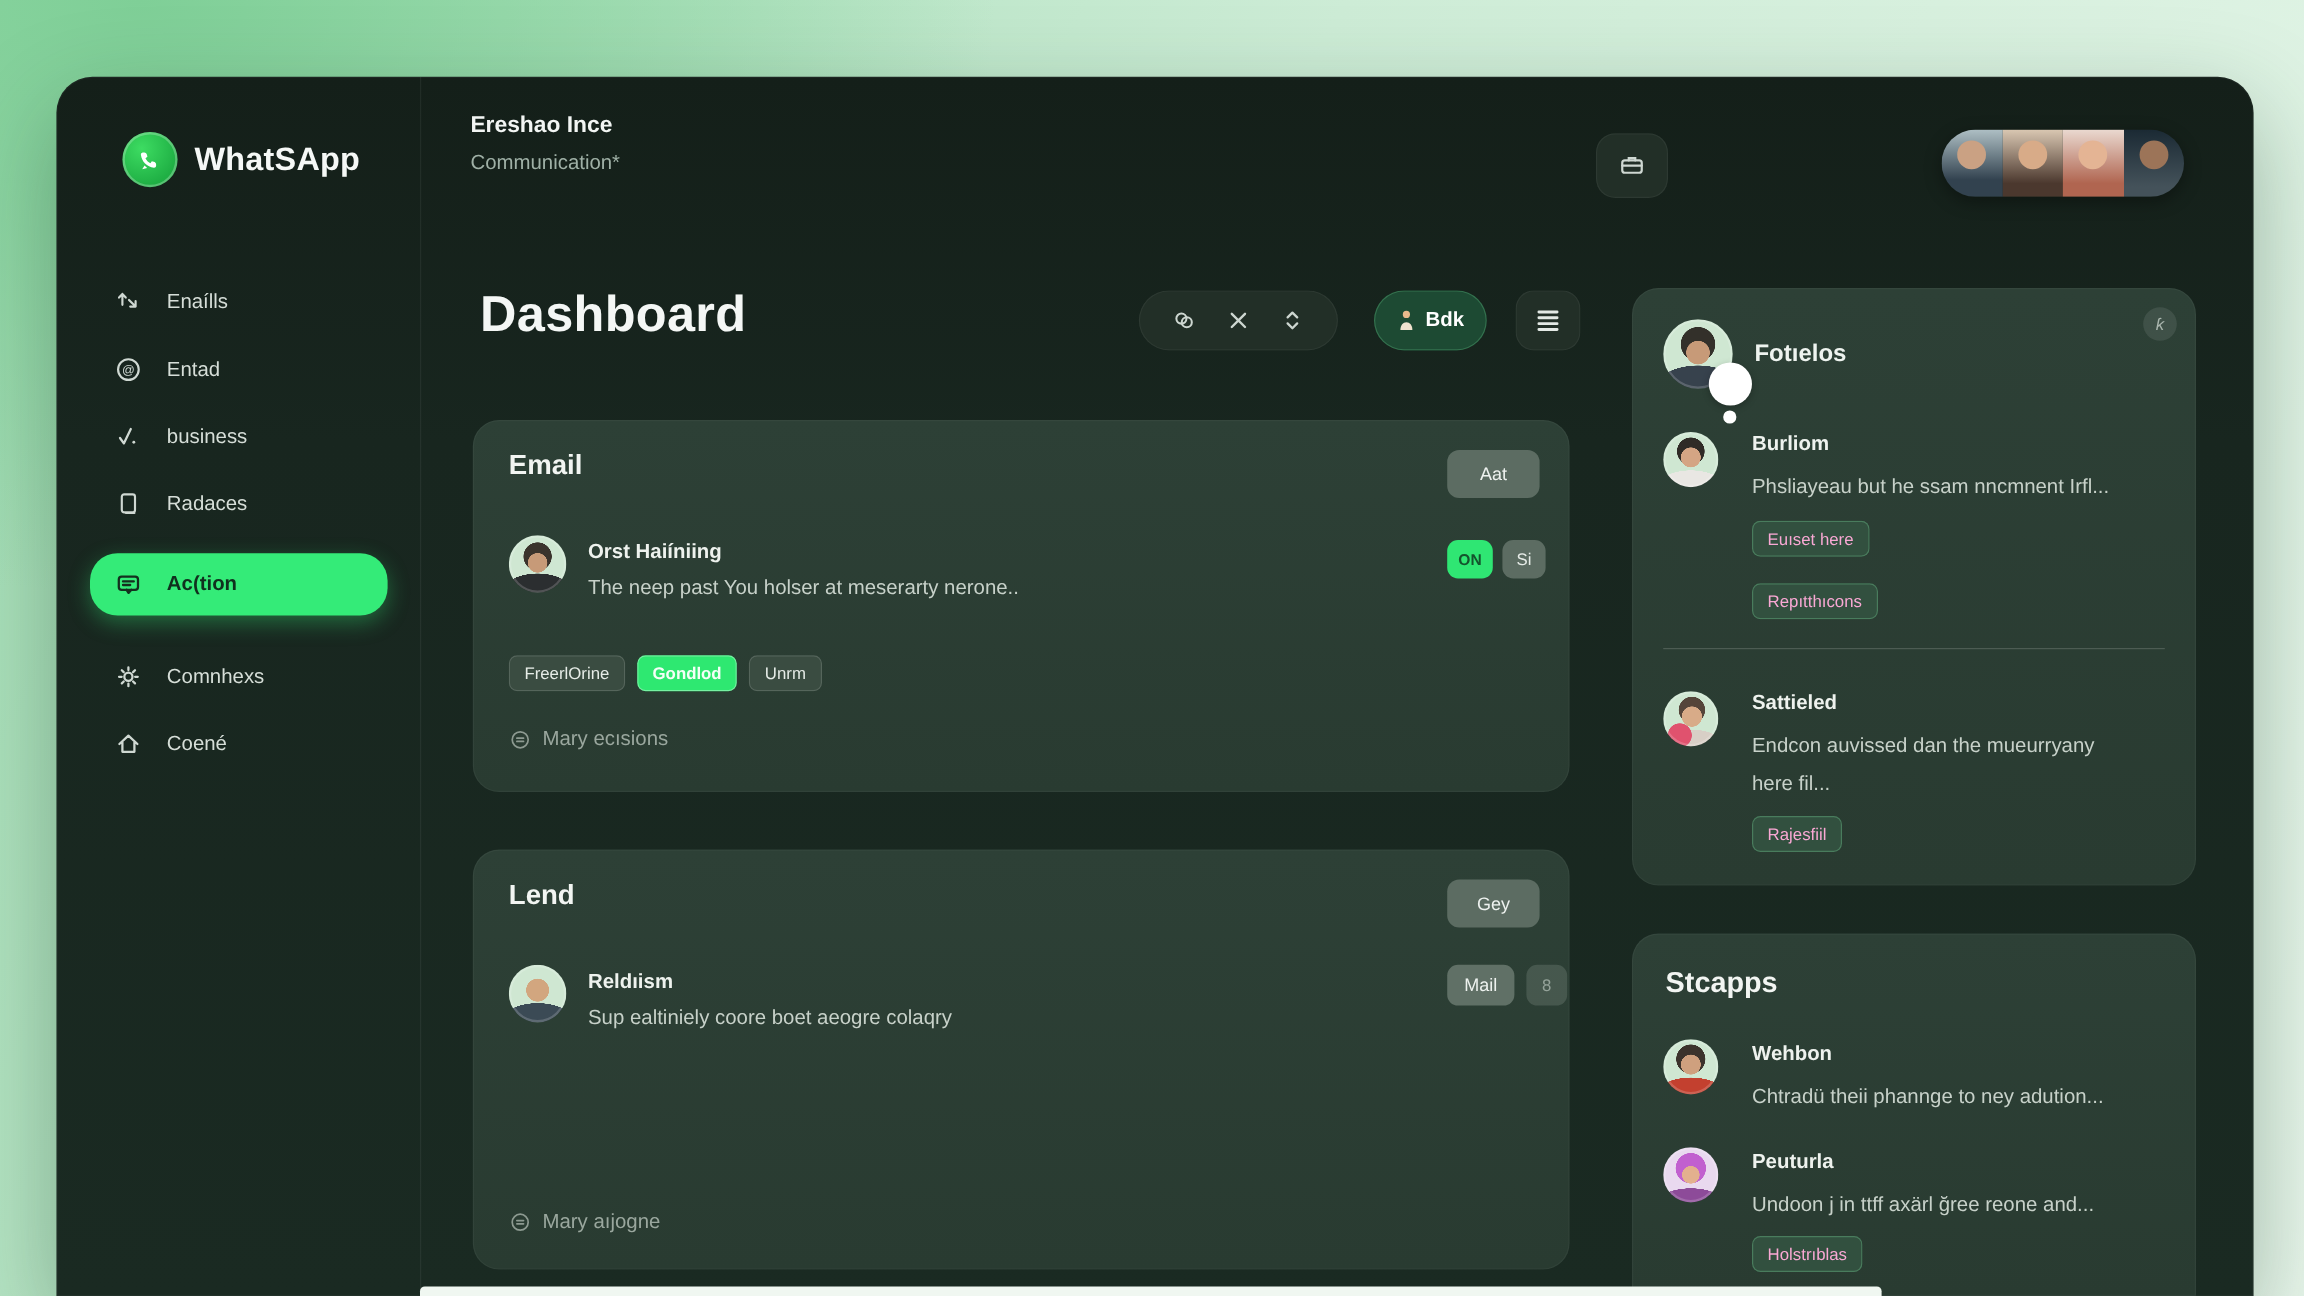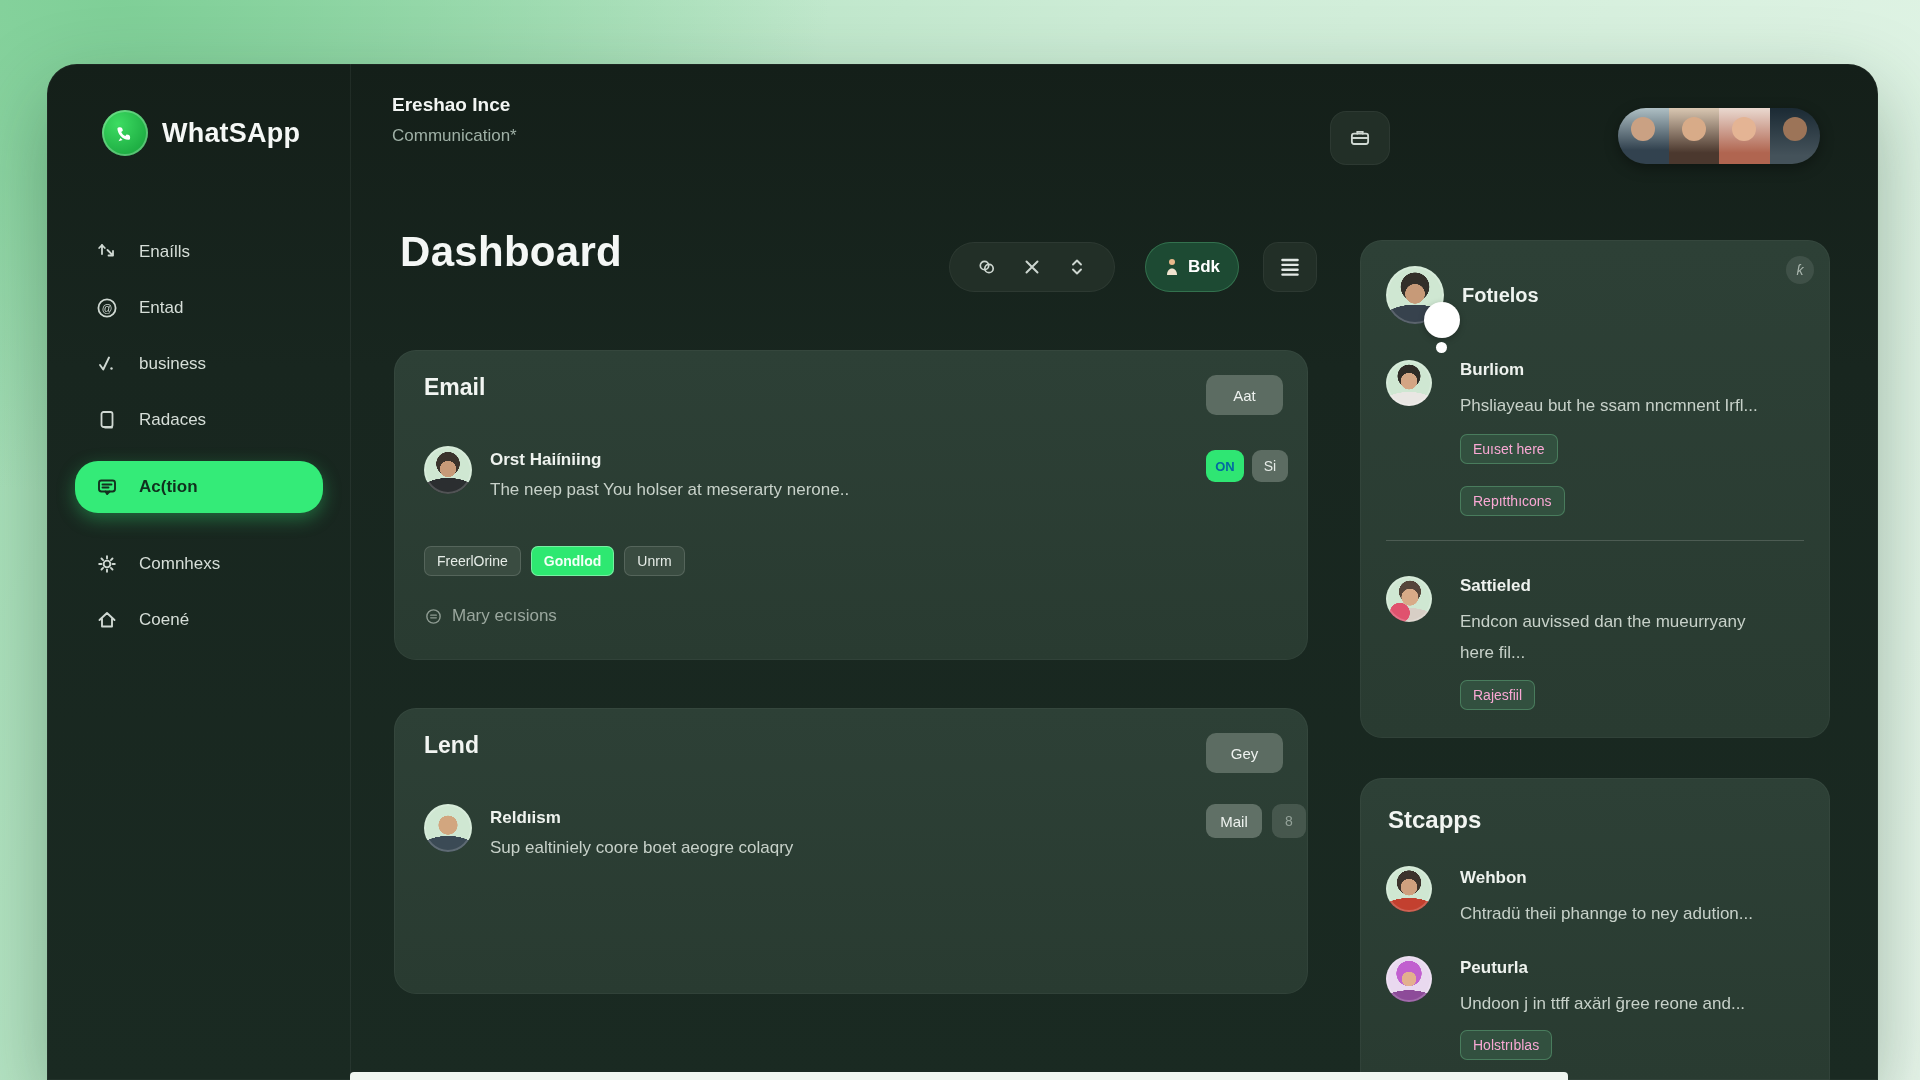--- a/index.html
+++ b/index.html
@@ -46,50 +46,50 @@
   .avatar-pill { position:absolute; left:1571px; top:44px; width:202px; height:56px;
     border-radius:28px; overflow:hidden; display:flex; box-shadow:0 4px 14px rgba(0,0,0,.35); }
   .ph { width:50.5px; height:56px; position:relative; }
   .ph::after { content:""; position:absolute; left:50%; top:38%; width:24px; height:24px;
     border-radius:50%; transform:translate(-50%,-50%); }
   .ph1 { background:linear-gradient(180deg,#aebfc4 0%, #32424f 75%); } .ph1::after{ background:#caa183; }
   .ph2 { background:linear-gradient(180deg,#d9c7b2 0%, #4b382e 80%); } .ph2::after{ background:#d8ab88; }
   .ph3 { background:linear-gradient(180deg,#ead9d0 0%, #b06550 80%); } .ph3::after{ background:#e4b494; }
   .ph4 { background:linear-gradient(180deg,#1b2a34 0%, #44525a 85%); } .ph4::after{ background:#9c7458; }
   
-  .page-title { position:absolute; left:353px; top:164px; color:#f4f7f5;
+  .page-title { position:absolute; left:353px; top:174px; color:#f4f7f5;
     font-size:42px; font-weight:800; letter-spacing:.3px; }
   .toolbar { position:absolute; left:902px; top:178px; width:166px; height:50px;
     background:#222f27; border-radius:25px; display:flex; align-items:center;
     justify-content:space-around; padding:0 16px; color:#cdd6d0;
     box-shadow:inset 0 0 0 1px rgba(255,255,255,.05); }
   .toolbar .ic { width:24px; height:24px; display:flex; }
   .bdk-btn { position:absolute; left:1098px; top:178px; width:94px; height:50px;
     background:#1d4a33; border-radius:25px; display:flex; align-items:center; justify-content:center;
     gap:8px; color:#ffffff; font-size:17px; font-weight:600;
     box-shadow:inset 0 0 0 1px rgba(120,230,160,.25); }
   .menu-btn { position:absolute; left:1216px; top:178px; width:54px; height:50px;
     background:#222f27; border-radius:15px; display:flex; align-items:center; justify-content:center;
     color:#e3e9e5; box-shadow:inset 0 0 0 1px rgba(255,255,255,.05); }
   
   .card { position:absolute; background:linear-gradient(180deg,#2d4036 0%, #293b31 100%);
     border-radius:22px; box-shadow:inset 0 0 0 1px rgba(255,255,255,.04); overflow:hidden; }
   .card-email { left:347px; top:286px; width:914px; height:310px; }
-  .card-lend  { left:347px; top:644px; width:914px; height:286px; }
+  .card-lend  { left:347px; top:644px; width:914px; height:350px; }
   .card-title { position:absolute; left:30px; top:24px; color:#f2f5f2; font-size:23px; font-weight:700; }
   .soft-btn { position:absolute; left:812px; top:25px; width:77px; height:40px;
     background:#5c6c62; border-radius:10px; color:#eef2ef; font-size:15px;
     display:flex; align-items:center; justify-content:center; }
   .avatar { border-radius:50%; position:absolute; }
   .row-avatar { left:30px; top:96px; width:48px; height:48px; }
   .row-name { position:absolute; left:96px; top:100px; color:#eef2ee; font-size:17px; font-weight:700; }
   .row-preview { position:absolute; left:96px; top:130px; color:#c7d1c9; font-size:17px; white-space:nowrap; }
   .badge { position:absolute; height:32px; border-radius:9px; font-size:13px; font-weight:700;
     display:flex; align-items:center; justify-content:center; }
-  .badge-on { left:812px; top:100px; width:38px; background:#2fe673; color:#0369a1; }
+  .badge-on { left:812px; top:100px; width:38px; background:#2fe673; color:#14532d; }
   .badge-si { left:858px; top:100px; width:36px; background:#5c6c62; color:#e6ebe7; font-weight:400; font-size:14px;text-align:center; }
   .badge-mail { left:812px; top:96px; width:56px; height:34px; border-radius:9px; background:#60706
 6; color:#eef2ef; font-size:15px; font-weight:400; }
   .badge-mail { background:#607066; }
   .badge-partial { left:878px; top:96px; width:34px; height:34px; border-radius:9px;
     background:rgba(120,136,126,.35); color:#94a299; font-weight:400; font-size:14px; }
   .tags-row { position:absolute; left:30px; top:196px; display:flex; gap:10px; }
   .tag { height:30px; padding:0 13px; border-radius:7px; background:#3a4c41;
     box-shadow:inset 0 0 0 1px rgba(255,255,255,.14); color:#e6ece7; font-size:14px;
     display:flex; align-items:center; }

